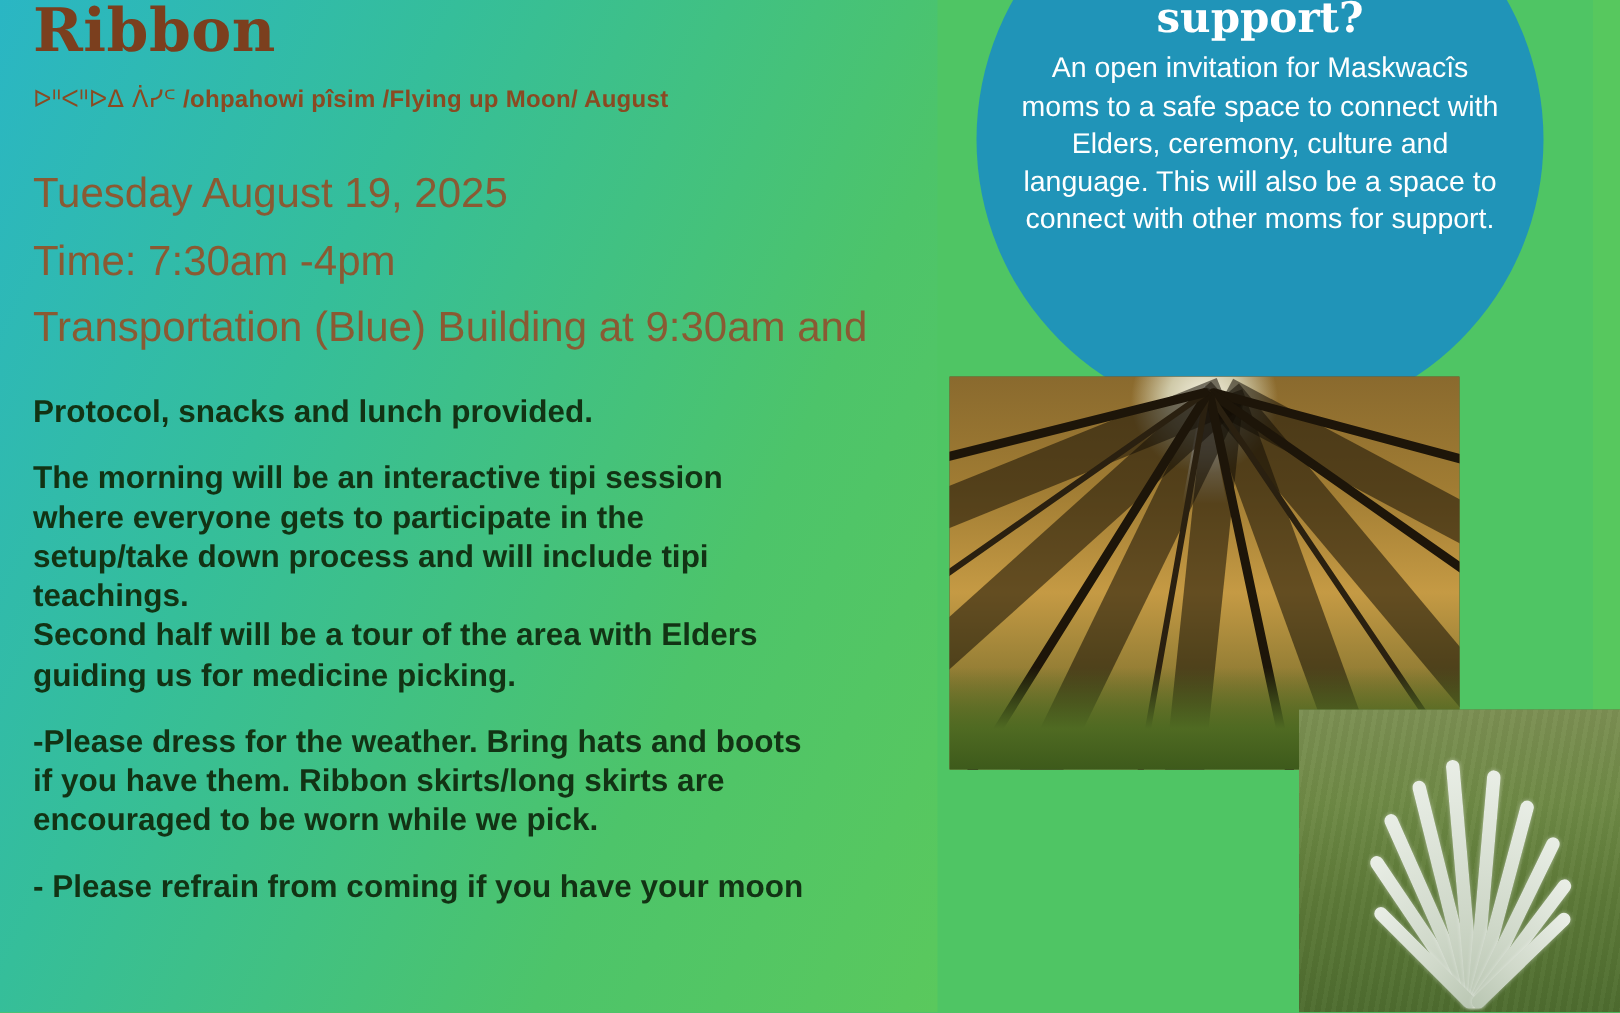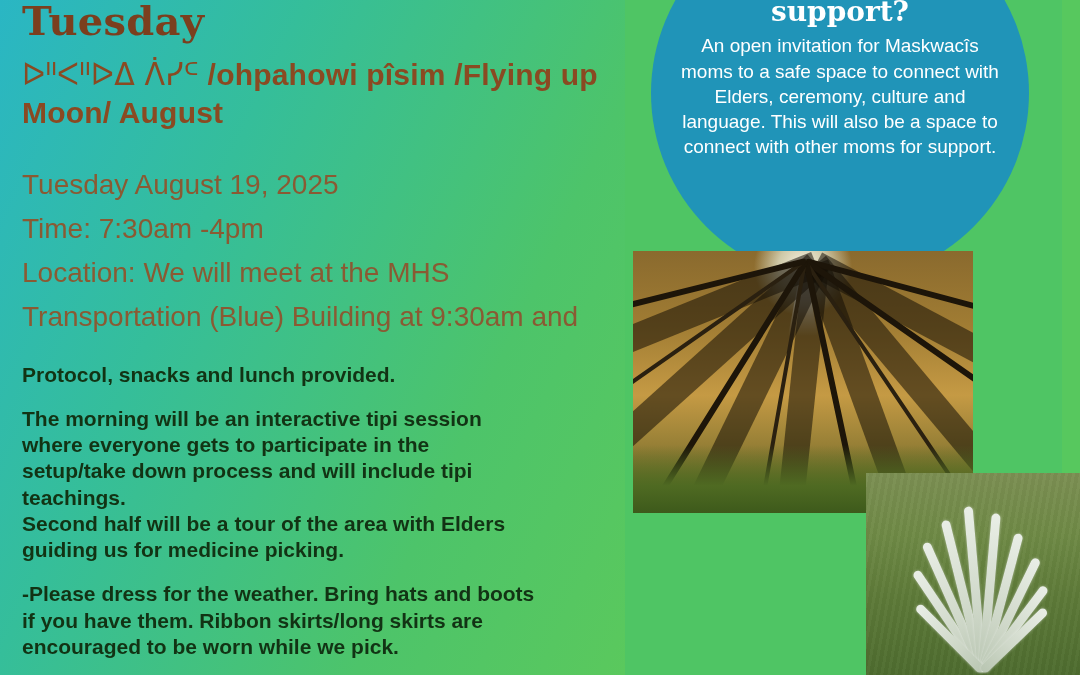--- a/index.html
+++ b/index.html
@@ -50,21 +50,21 @@
     font-size: 40px;
     font-weight: 700;
     color: #7B3F1E;
     line-height: 1.05;
     margin: 0;
     padding-top: 0;
     letter-spacing: 0.3px;
   }
   .syllabic-line {
     margin-top: 14px;
-    font-size: 30px;
+    font-size: 16px;
     font-weight: 700;
     color: #8A4A22;
     line-height: 1.28;
     letter-spacing: 0.2px;
   }
   .syllabics {
     font-family: "DejaVu Sans", sans-serif;
     font-weight: 400;
   }
   .detail-lines {
@@ -219,31 +219,30 @@
 </head>
 <body>
 
 <div class="poster">
 
   <div class="right-green"></div>
   <div class="edge-strip"></div>
 
   <div class="left-col">
 
-    <h1 class="title">Tuesday</h1>
+    <h1 class="title">Ribbon</h1>
 
     <div class="syllabic-line">
       <span class="syllabics">ᐅᐦᐸᐦᐅᐃ ᐲᓯᒼ</span>
       <span>/ohpahowi pîsim /Flying up Moon/ August</span>
     </div>
 
     <div class="detail-lines">
       <div>Tuesday August 19, 2025</div>
       <div>Time: 7:30am -4pm</div>
-      <div>Location: We will meet at the MHS</div>
       <div>Transportation (Blue) Building at 9:30am and</div>
     </div>
 
     <div class="body-block">
       <p>Protocol, snacks and lunch provided.</p>
       <p>The morning will be an interactive tipi session
 where everyone gets to participate in the
 setup/take down process and will include tipi
 teachings.
 Second half will be a tour of the area with Elders

